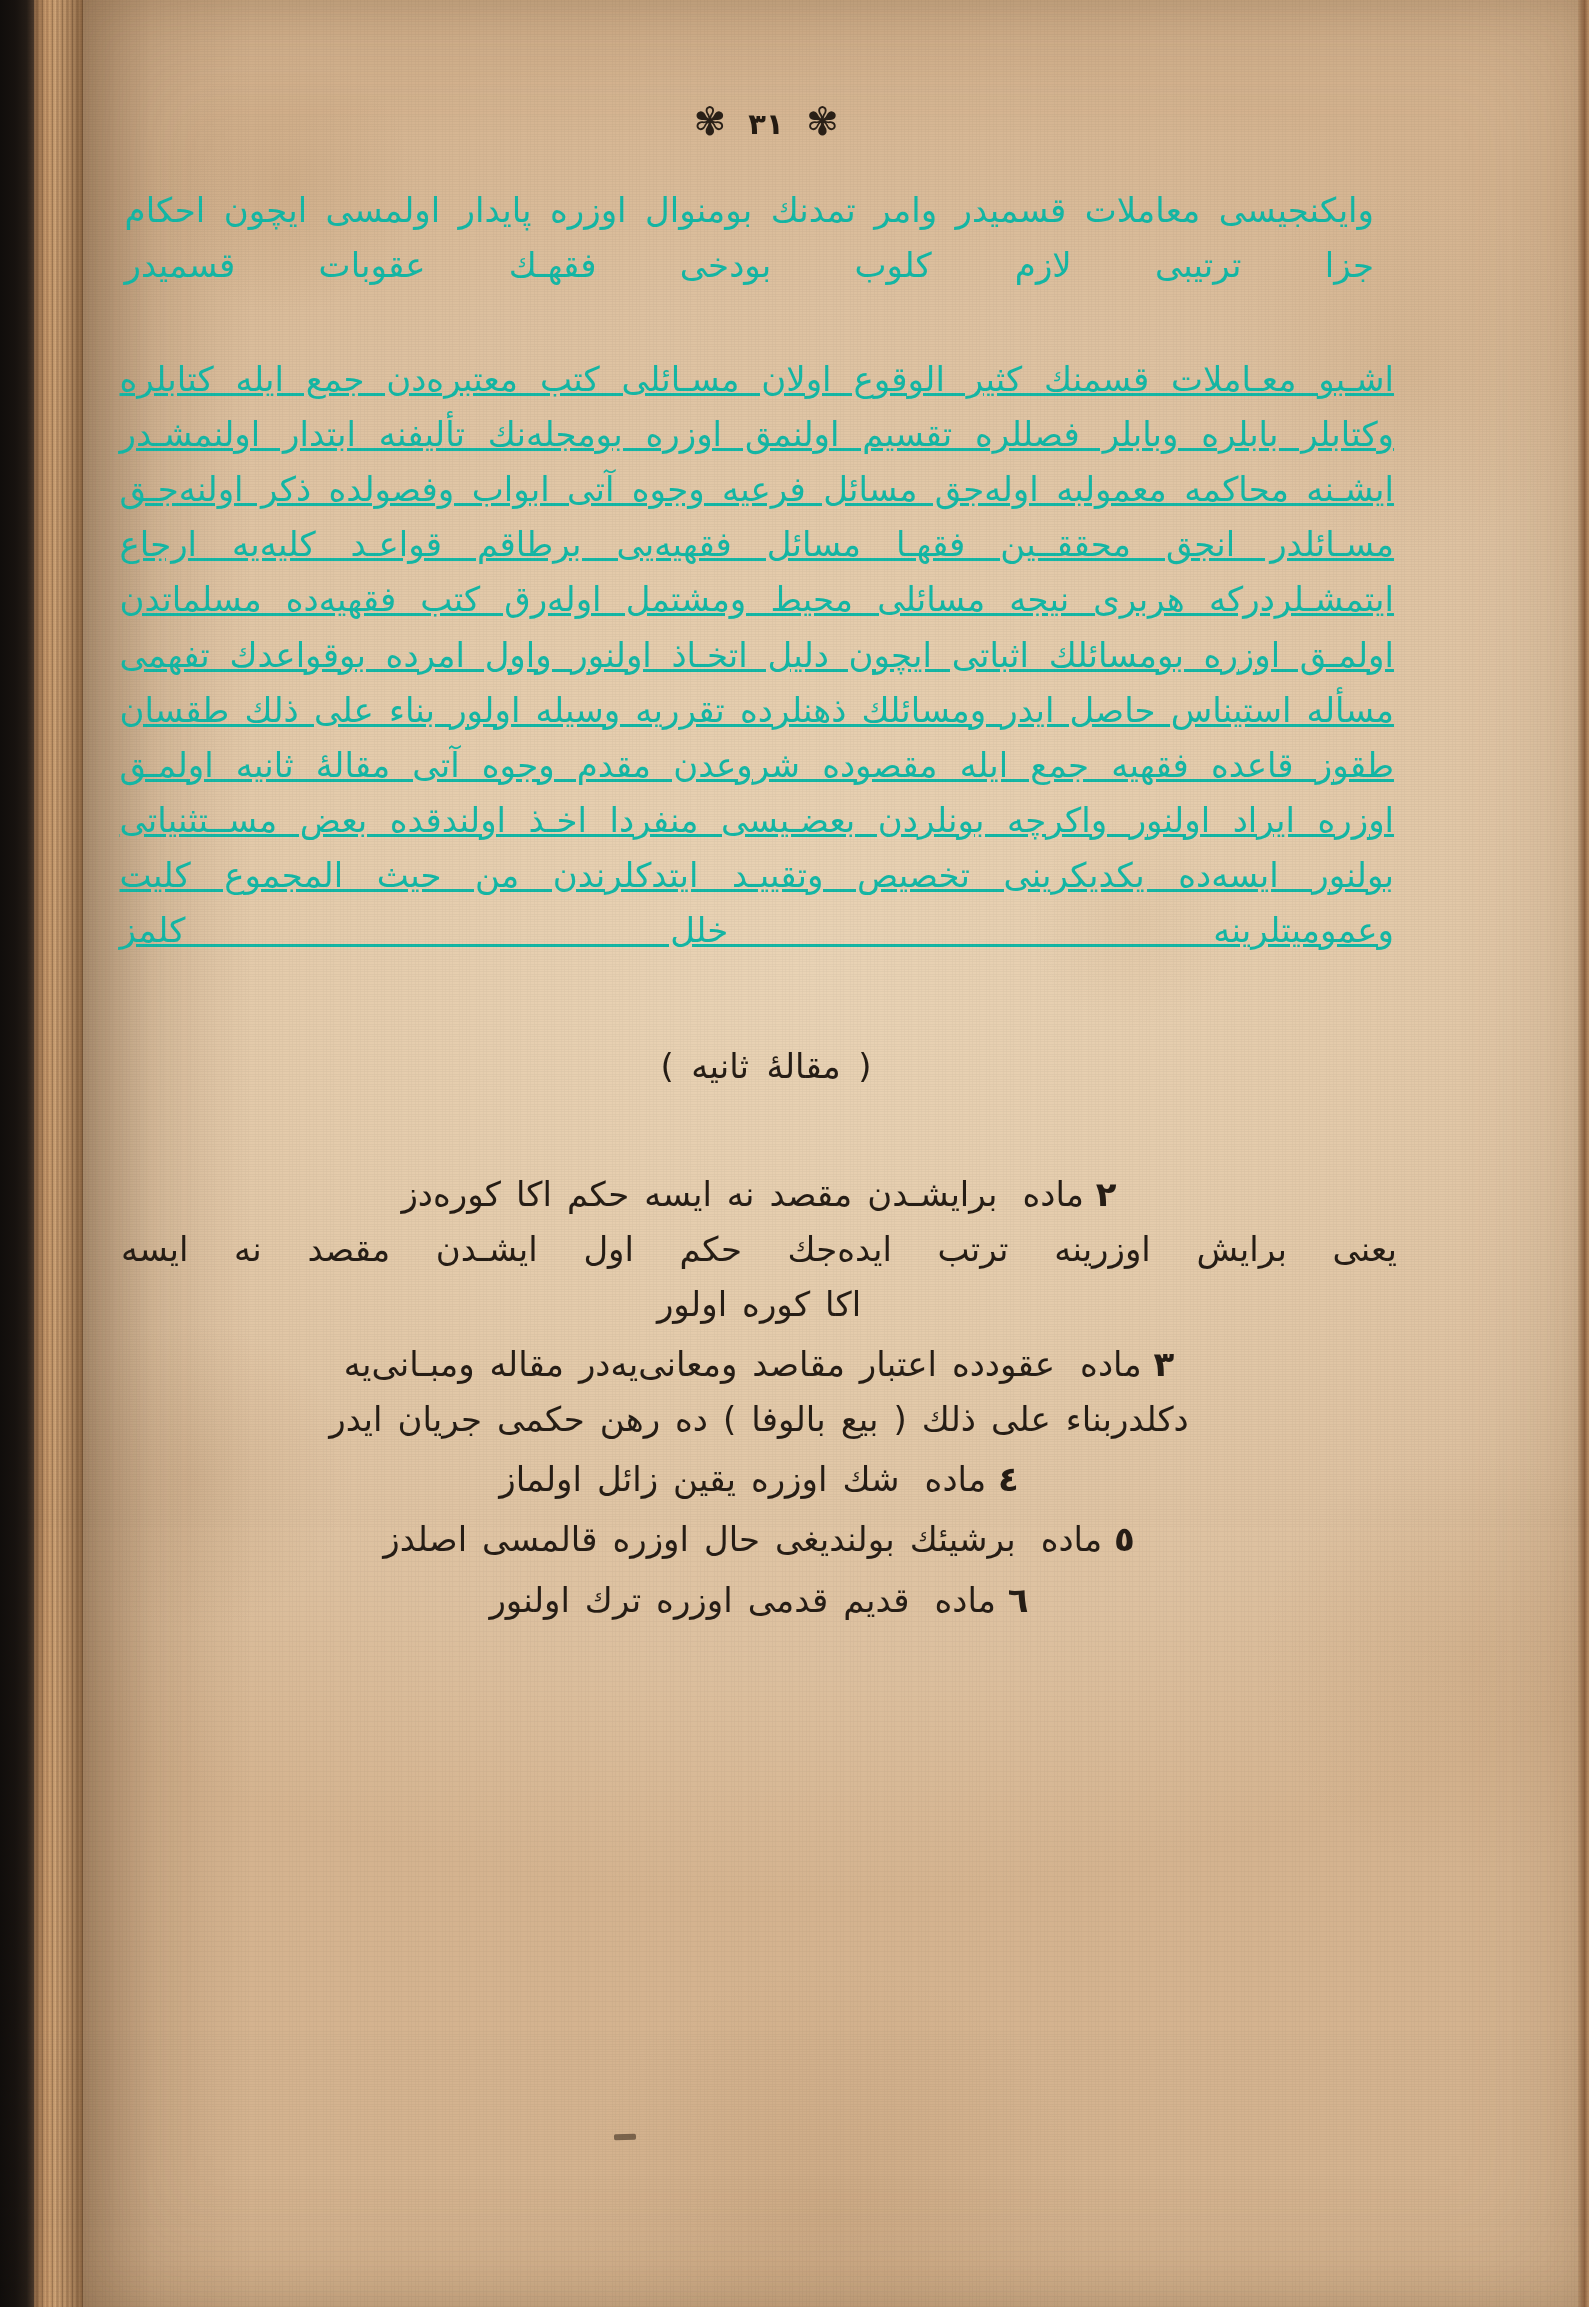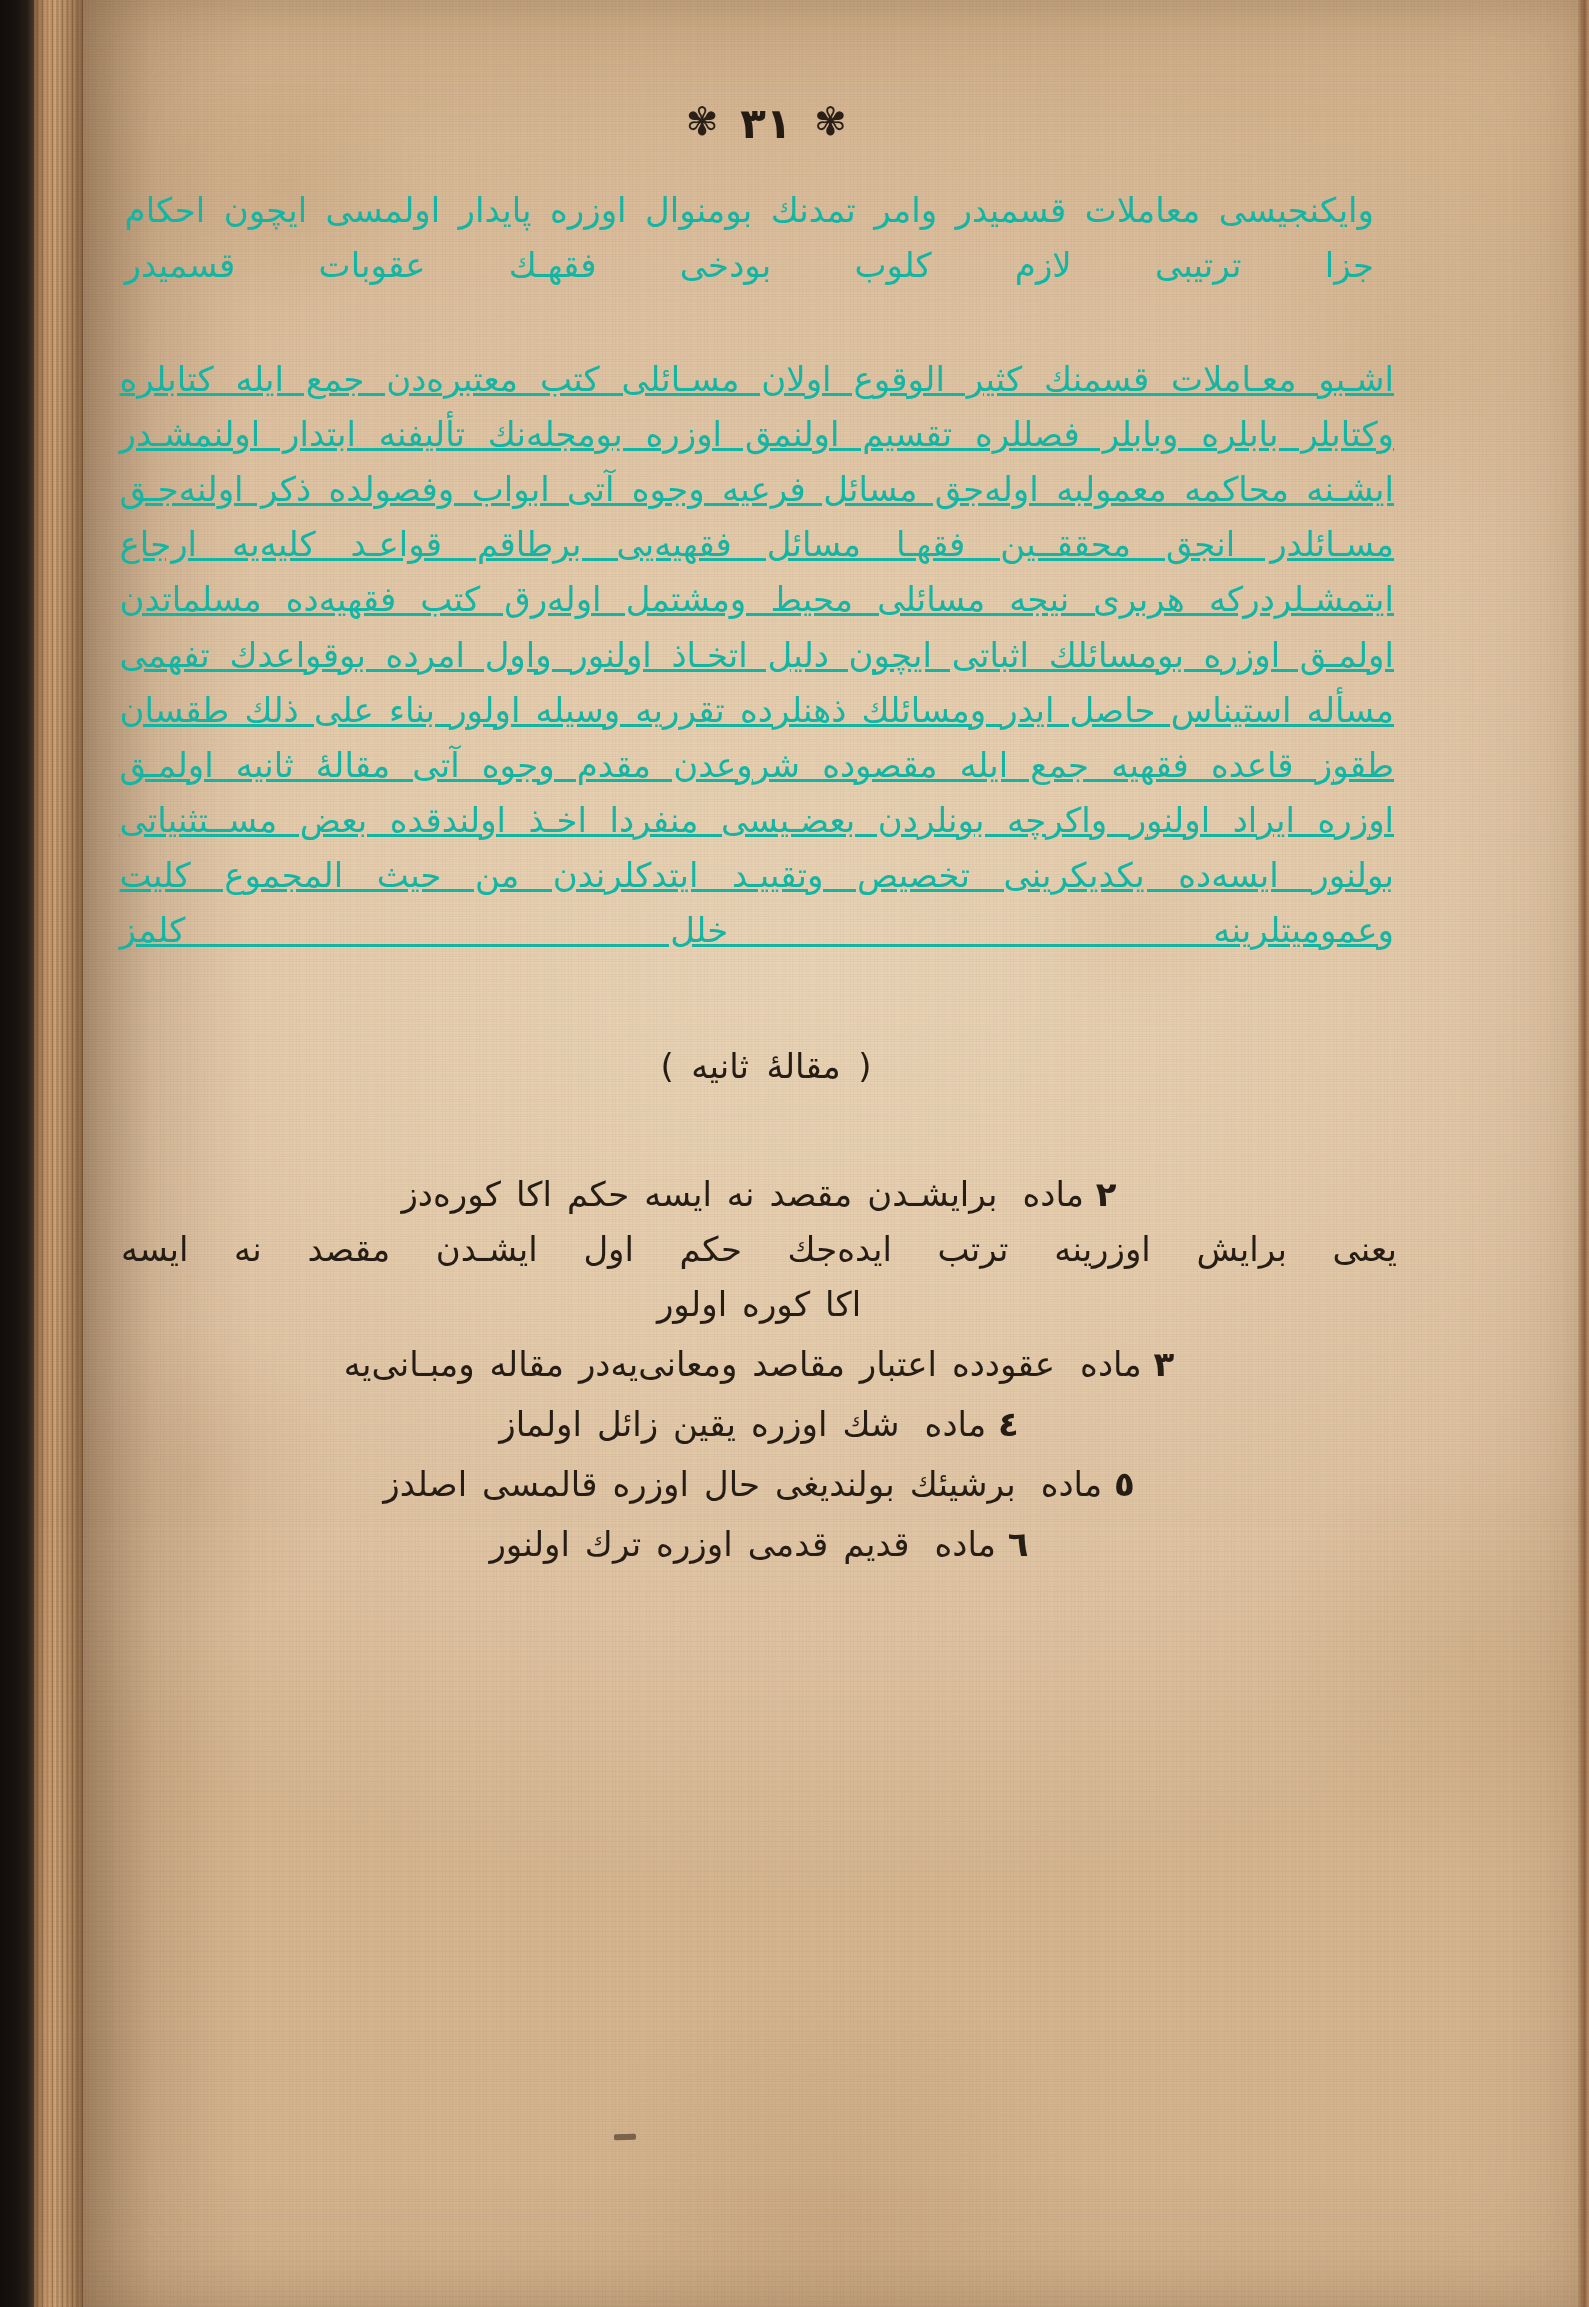--- a/index.html
+++ b/index.html
@@ -121,21 +121,21 @@
   }
   .ornament {
     font-size: 39px;
     line-height: 1;
     color: #2a2017;
     transform: translateY(-1.7px);
   }
   .ornament.left { transform: translateY(-1.7px) scaleX(-1); }
   .page-number {
     font-family: "DejaVu Sans", sans-serif;
-    font-size: 42px;
+    font-size: 29px;
     font-weight: 600;
     letter-spacing: 1.7px;
     color: #241b12;
   }
 
   .para {
     direction: rtl;
     text-align: justify;
     text-align-last: justify;
     font-size: 34px;
@@ -253,20 +253,21 @@
           <span class="art-no">٢</span><span class="art-label">ماده</span><span>برایشـدن مقصد نه ایسه حكم اكا كوره‌دز</span>
         </span>
         <span class="art-line cont">یعنی برایش اوزرینه ترتب ایدەجك حكم اول ایشـدن مقصد نه ایسه</span>
         <span class="art-line tail">اكا كوره اولور</span>
       </div>
 
       <div class="article">
         <span class="art-line lead">
           <span class="art-no">٣</span><span class="art-label">ماده</span><span>عقودده اعتبار مقاصد ومعانی‌یه‌در مقاله ومبـانی‌یه</span>
         </span>
+        <span class="art-line tail">دكلدربناء علی ذلك ( بیع بالوفا ) ده رهن حكمی جریان ایدر</span>
       </div>
 
       <div class="article">
         <span class="art-line one">
           <span class="art-no">٤</span><span class="art-label">ماده</span><span>شك اوزره یقین زائل اولماز</span>
         </span>
       </div>
 
       <div class="article">
         <span class="art-line one">

